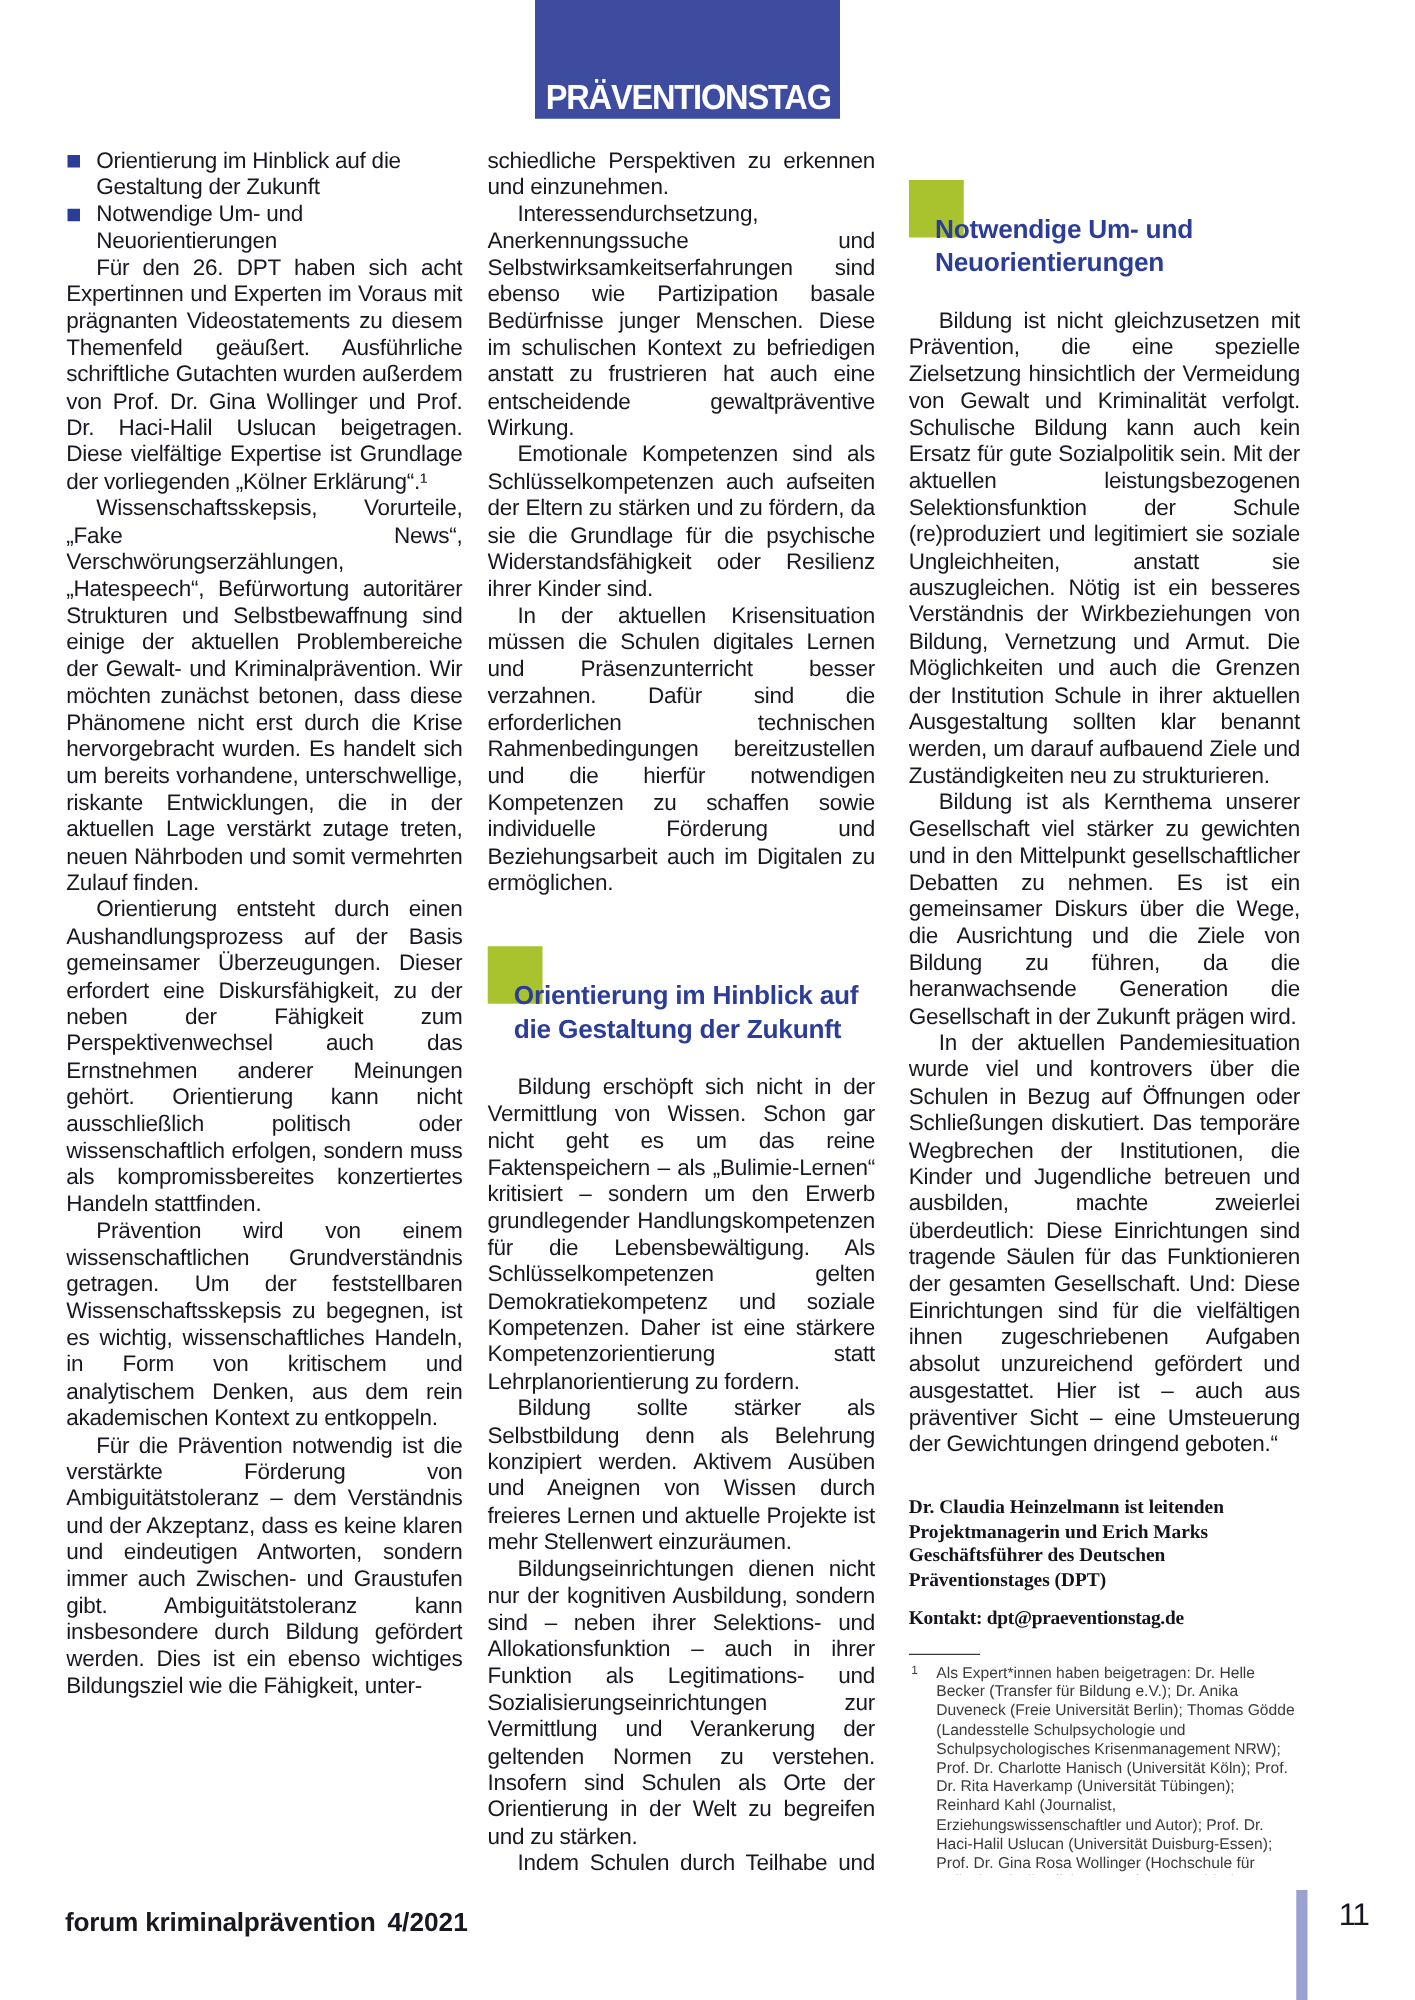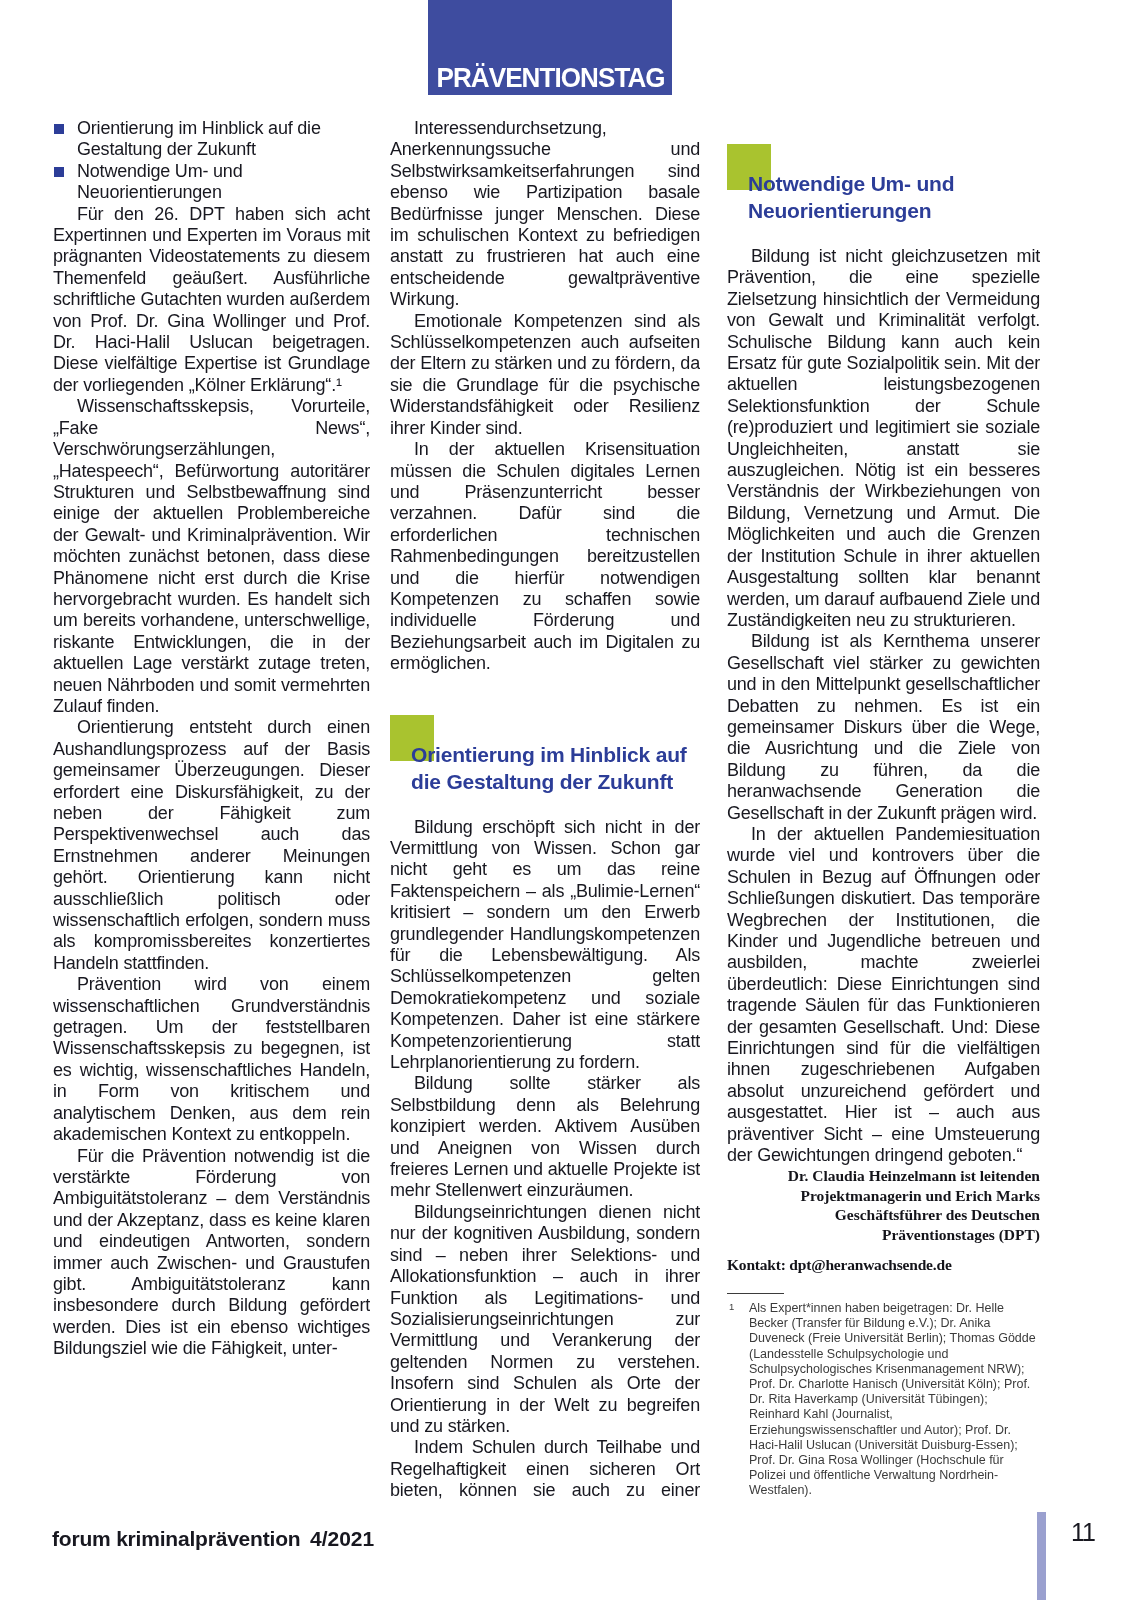--- a/index.html
+++ b/index.html
@@ -28,22 +28,22 @@
   .bullet-sq{position:absolute;left:1px;top:6px;width:10px;height:10px;background:#2c3d98;}
 
   
   .section-head{position:relative;padding-top:26px;margin-bottom:22px;}
   .mt-sm{margin-top:12px;} .mt-md{margin-top:26px;} .mt-lg{margin-top:40px;}
   .green-sq{position:absolute;top:0;left:0;width:44px;height:46px;background:#a9c32f;}
   .section-title{position:relative;z-index:1;margin:0 0 0 21px;color:#2c3d98;font-weight:700;
         font-size:21px;line-height:27px;text-align:left;hyphens:none;-webkit-hyphens:none;letter-spacing:-0.2px;}
 
   
-  .author-block{font-family:"Liberation Serif","DejaVu Serif",serif;
-        font-weight:700;font-size:15.5px;line-height:19.5px;text-align:right;hyphens:none;-webkit-hyphens:none;
+  .author-block{margin-top:30px;font-family:"Liberation Serif","DejaVu Serif",serif;
+        font-weight:700;font-size:15.5px;line-height:19.5px;text-align:left;hyphens:none;-webkit-hyphens:none;
         letter-spacing:0;color:#14141a;}
   .contact-line{margin-top:11px;font-family:"Liberation Serif","DejaVu Serif",serif;
         font-weight:700;font-size:15.5px;line-height:19.5px;text-align:left;color:#14141a;}
 
   
   .footnote-rule{margin-top:18px;width:57px;height:0;border-top:1.5px solid #3b3b3b;}
   .footnote{position:relative;margin-top:7px;padding-left:22px;font-size:12.5px;line-height:15.2px;
         color:#3b3b3b;text-align:left;letter-spacing:0;}
   .footnote-marker{position:absolute;left:2px;top:-2px;font-size:9.5px;}
 
@@ -74,20 +74,21 @@
     <p class="body">Für den 26. DPT haben sich acht Expertinnen und Experten im Voraus mit prägnanten Videostatements zu diesem Themenfeld geäußert. Ausführliche schriftliche Gutachten wurden außerdem von Prof. Dr. Gina Wollinger und Prof. Dr. Haci-Halil Uslucan beigetragen. Diese vielfältige Expertise ist Grundlage der vorliegenden „Kölner Erklärung“.¹</p>
 
 
     <p class="body">Wissenschaftsskepsis, Vorurteile, „Fake News“, Verschwörungserzählungen, „Hatespeech“, Befürwortung autoritärer Strukturen und Selbstbewaffnung sind einige der aktuellen Problembereiche der Gewalt- und Kriminalprävention. Wir möchten zunächst betonen, dass diese Phänomene nicht erst durch die Krise hervorgebracht wurden. Es handelt sich um bereits vorhandene, unterschwellige, riskante Entwicklungen, die in der aktuellen Lage verstärkt zutage treten, neuen Nährboden und somit vermehrten Zulauf finden.</p>
     <p class="body">Orientierung entsteht durch einen Aushandlungsprozess auf der Basis gemeinsamer Überzeugungen. Dieser erfordert eine Diskursfähigkeit, zu der neben der Fähigkeit zum Perspektivenwechsel auch das Ernstnehmen anderer Meinungen gehört. Orientierung kann nicht ausschließlich politisch oder wissenschaftlich erfolgen, sondern muss als kompromissbereites konzertiertes Handeln stattfinden.</p>
     <p class="body">Prävention wird von einem wissenschaftlichen Grundverständnis getragen. Um der feststellbaren Wissenschaftsskepsis zu begegnen, ist es wichtig, wissenschaftliches Handeln, in Form von kritischem und analytischem Denken, aus dem rein akademischen Kontext zu entkoppeln.</p>
     <p class="body">Für die Prävention notwendig ist die verstärkte Förderung von Ambiguitätstoleranz – dem Verständnis und der Akzeptanz, dass es keine klaren und eindeutigen Antworten, sondern immer auch Zwischen- und Graustufen gibt. Ambiguitätstoleranz kann insbesondere durch Bildung gefördert werden. Dies ist ein ebenso wichtiges Bildungsziel wie die Fähigkeit, unter-</p>
   </div>
 
   <div class="col col2">
+    <p class="body no-indent">schiedliche Perspektiven zu erkennen und einzunehmen.</p>
     <p class="body">Interessendurchsetzung, Anerkennungssuche und Selbstwirksamkeitserfahrungen sind ebenso wie Partizipation basale Bedürfnisse junger Menschen. Diese im schulischen Kontext zu befriedigen anstatt zu frustrieren hat auch eine entscheidende gewaltpräventive Wirkung.</p>
     <p class="body">Emotionale Kompetenzen sind als Schlüsselkompetenzen auch aufseiten der Eltern zu stärken und zu fördern, da sie die Grundlage für die psychische Widerstandsfähigkeit oder Resilienz ihrer Kinder sind.</p>
     <p class="body">In der aktuellen Krisensituation müssen die Schulen digitales Lernen und Präsenzunterricht besser verzahnen. Dafür sind die erforderlichen technischen Rahmenbedingungen bereitzustellen und die hierfür notwendigen Kompetenzen zu schaffen sowie individuelle Förderung und Beziehungsarbeit auch im Digitalen zu ermöglichen.</p>
 
     <div class="section-head mt-lg">
       <div class="green-sq"></div>
       <h3 class="section-title">Orientierung im Hinblick auf die Gestaltung der Zukunft</h3>
     </div>
 
     <p class="body">Bildung erschöpft sich nicht in der Vermittlung von Wissen. Schon gar nicht geht es um das reine Faktenspeichern – als „Bulimie-Lernen“ kritisiert – sondern um den Erwerb grundlegender Handlungskompetenzen für die Lebensbewältigung. Als Schlüsselkompetenzen gelten Demokratiekompetenz und soziale Kompetenzen. Daher ist eine stärkere Kompetenzorientierung statt Lehrplanorientierung zu fordern.</p>
@@ -101,21 +102,21 @@
     <div class="section-head mt-md">
       <div class="green-sq"></div>
       <h3 class="section-title">Notwendige Um- und Neuorientierungen</h3>
     </div>
 
     <p class="body">Bildung ist nicht gleichzusetzen mit Prävention, die eine spezielle Zielsetzung hinsichtlich der Vermeidung von Gewalt und Kriminalität verfolgt. Schulische Bildung kann auch kein Ersatz für gute Sozialpolitik sein. Mit der aktuellen leistungsbezogenen Selektionsfunktion der Schule (re)produziert und legitimiert sie soziale Ungleichheiten, anstatt sie auszugleichen. Nötig ist ein besseres Verständnis der Wirkbeziehungen von Bildung, Vernetzung und Armut. Die Möglichkeiten und auch die Grenzen der Institution Schule in ihrer aktuellen Ausgestaltung sollten klar benannt werden, um darauf aufbauend Ziele und Zuständigkeiten neu zu strukturieren.</p>
     <p class="body">Bildung ist als Kernthema unserer Gesellschaft viel stärker zu gewichten und in den Mittelpunkt gesellschaftlicher Debatten zu nehmen. Es ist ein gemeinsamer Diskurs über die Wege, die Ausrichtung und die Ziele von Bildung zu führen, da die heranwachsende Generation die Gesellschaft in der Zukunft prägen wird.</p>
     <p class="body">In der aktuellen Pandemiesituation wurde viel und kontrovers über die Schulen in Bezug auf Öffnungen oder Schließungen diskutiert. Das temporäre Wegbrechen der Institutionen, die Kinder und Jugendliche betreuen und ausbilden, machte zweierlei überdeutlich: Diese Einrichtungen sind tragende Säulen für das Funktionieren der gesamten Gesellschaft. Und: Diese Einrichtungen sind für die vielfältigen ihnen zugeschriebenen Aufgaben absolut unzureichend gefördert und ausgestattet. Hier ist – auch aus präventiver Sicht – eine Umsteuerung der Gewichtungen dringend geboten.“</p>
 
     <div class="author-block">Dr. Claudia Heinzelmann ist leitenden Projektmanagerin und Erich Marks Geschäftsführer des Deutschen Präventionstages (DPT)</div>
-    <div class="contact-line">Kontakt: dpt@heranwachsende.de</div>
+    <div class="contact-line">Kontakt: dpt@praeventionstag.de</div>
 
     <div class="footnote-rule"></div>
     <div class="footnote">
       <span class="footnote-marker">1</span>
       <span>Als Expert*innen haben beigetragen: Dr. Helle Becker (Transfer für Bildung e.V.); Dr. Anika Duveneck (Freie Universität Berlin); Thomas Gödde (Landesstelle Schulpsychologie und Schulpsychologisches Krisenmanagement NRW); Prof. Dr. Charlotte Hanisch (Universität Köln); Prof. Dr. Rita Haverkamp (Universität Tübingen); Reinhard Kahl (Journalist, Erziehungswissenschaftler und Autor); Prof. Dr. Haci-Halil Uslucan (Universität Duisburg-Essen); Prof. Dr. Gina Rosa Wollinger (Hochschule für Polizei und öffentliche Verwaltung Nordrhein-Westfalen).</span>
     </div>
   </div>
 
   <div class="footer-journal">forum kriminalprävention</div>
   <div class="footer-issue">4/2021</div>

